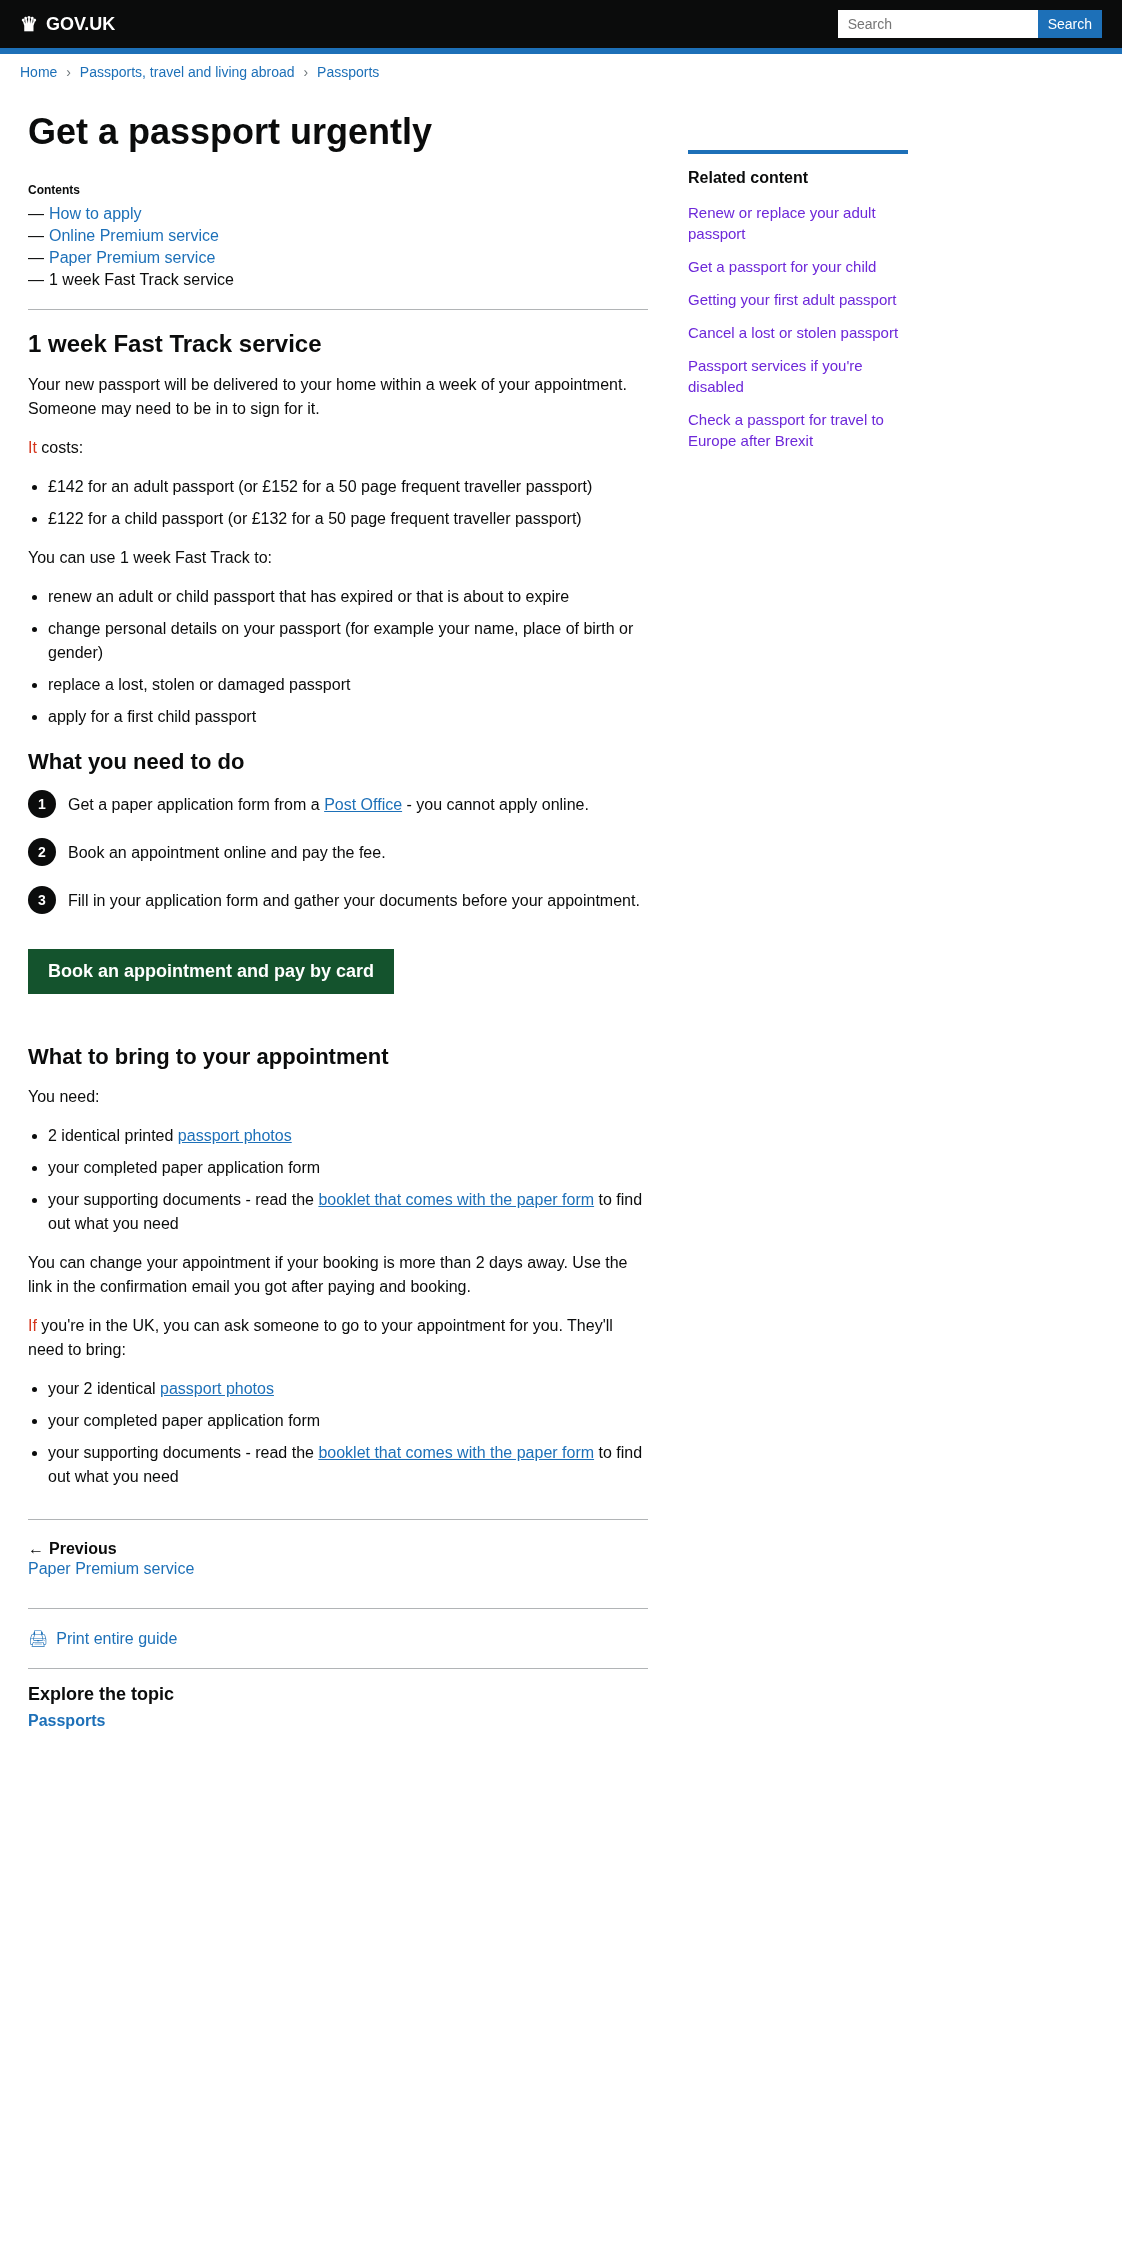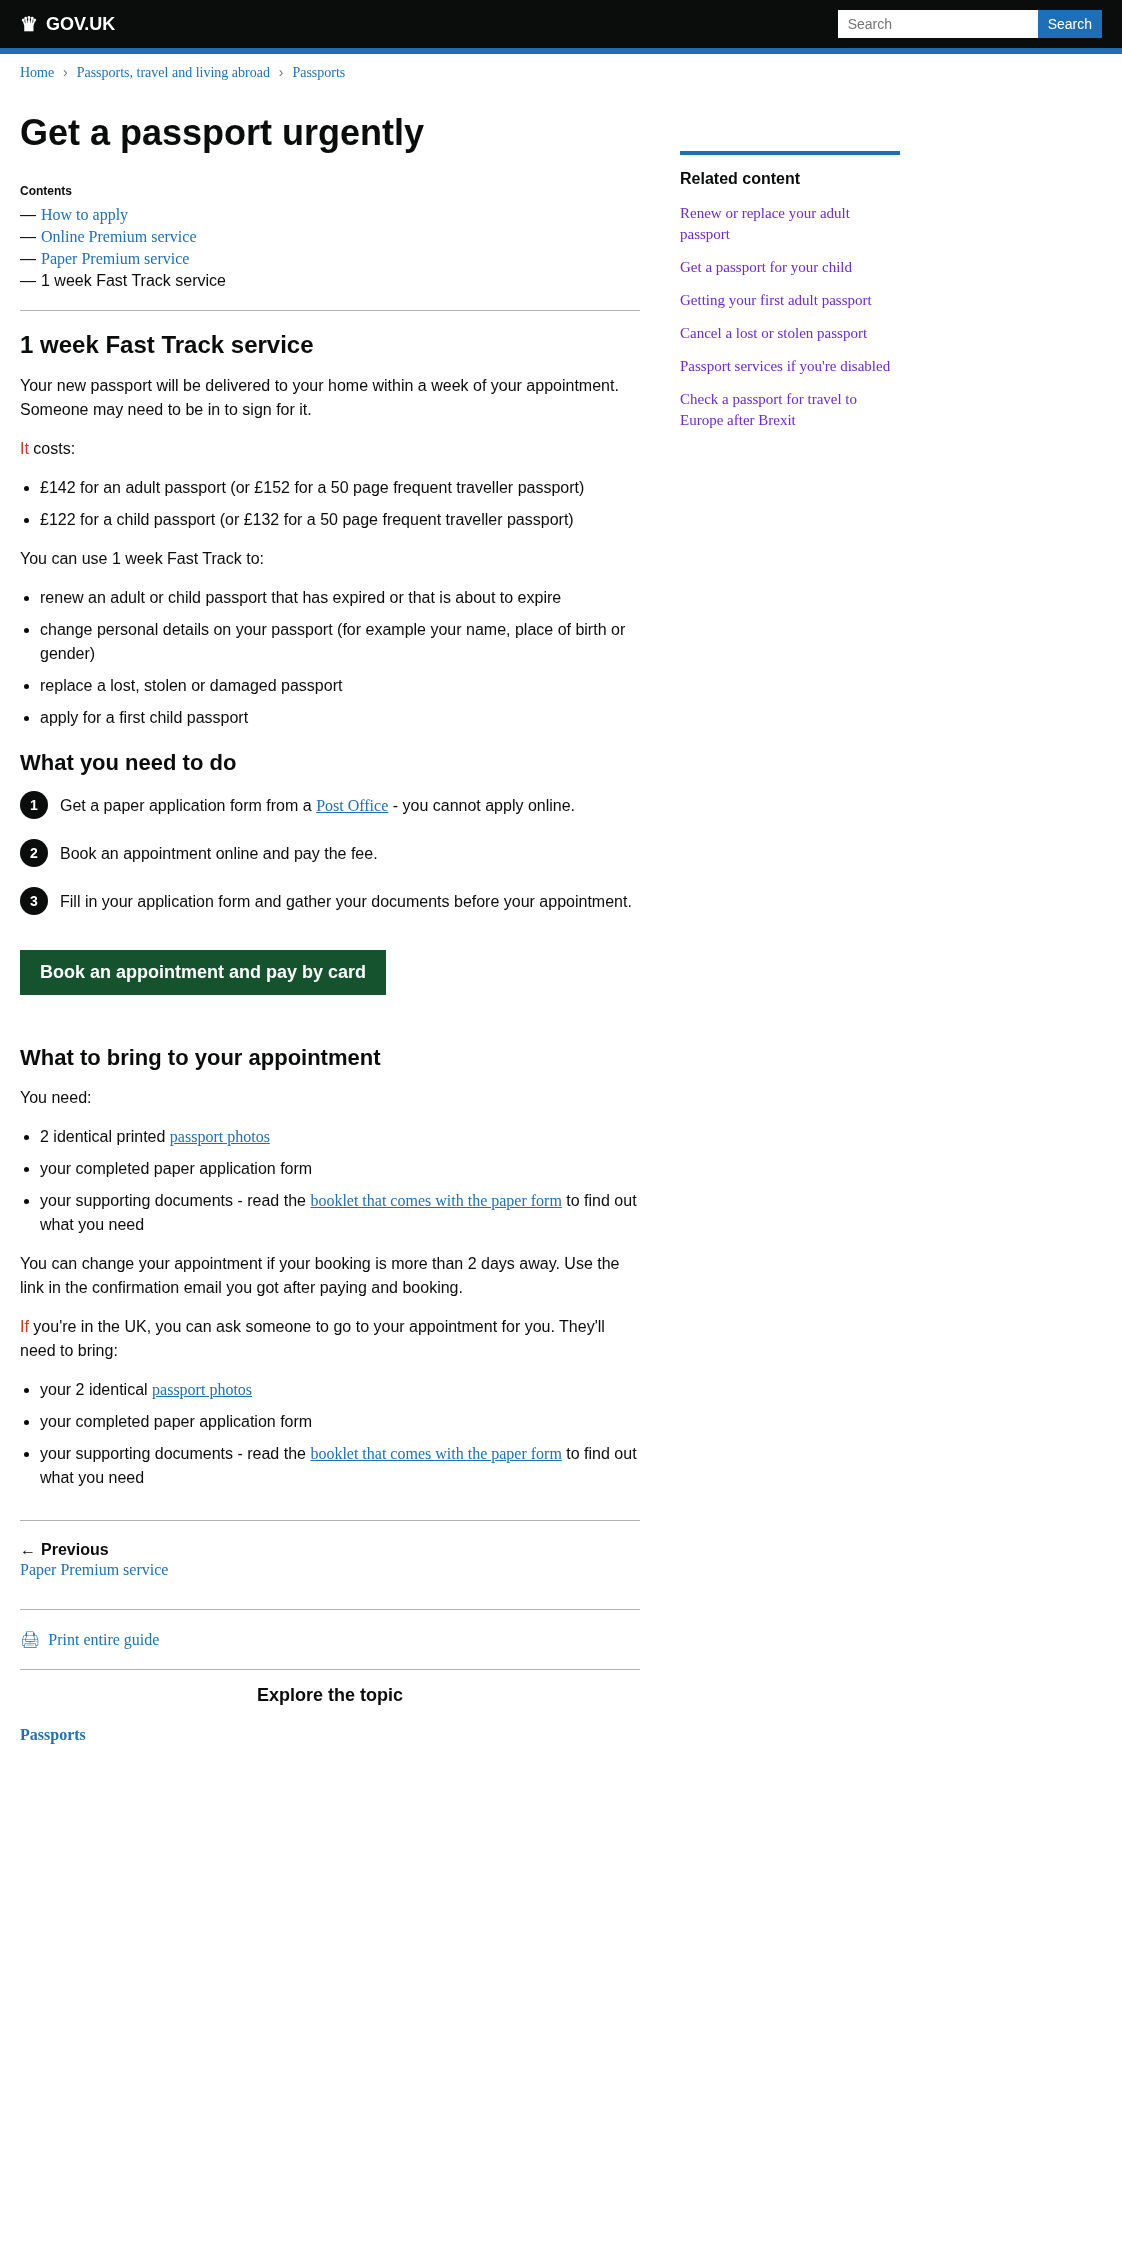--- a/index.html
+++ b/index.html
@@ -15,21 +15,21 @@
     
     
     .blue-bar { height: 6px; background: #1d70b8; }
     
     
     .breadcrumb { padding: 10px 20px; font-size: 14px; }
     .breadcrumb a { color: #1d70b8; text-decoration: none; }
     .breadcrumb span { margin: 0 5px; color: #6f777b; }
     
     
-    .main-container { max-width: 1122px; margin: 0 auto; padding: 0 20px; display: flex; gap: 40px; }
+    .main-container { max-width: 1122px; margin: 0 auto; padding: 0 28px; display: flex; gap: 40px; }
     .content { flex: 1; max-width: 620px; }
     .sidebar { width: 220px; flex-shrink: 0; padding-top: 60px; }
     
     
     .page-title { font-size: 36px; font-weight: bold; margin: 20px 0 30px; line-height: 1.2; }
     
     
     .contents-box { margin-bottom: 20px; }
     .contents-label { font-size: 12px; font-weight: bold; margin-bottom: 8px; }
     .contents-list { list-style: none; }
@@ -54,35 +54,35 @@
     
     .steps { margin: 15px 0; }
     .step { display: flex; align-items: flex-start; gap: 12px; margin-bottom: 20px; }
     .step-number { background: #0b0c0c; color: #fff; border-radius: 50%; width: 28px; height: 28px; display: flex; align-items: center; justify-content: center; font-weight: bold; font-size: 14px; flex-shrink: 0; }
     .step-text { line-height: 1.5; padding-top: 3px; }
     
     
     .cta-button { display: inline-block; background: #14532d; color: #fff; padding: 12px 20px; font-size: 18px; font-weight: bold; text-decoration: none; border: none; cursor: pointer; margin: 15px 0 30px; }
     
     
-    a { color: #1d70b8; font-family: Liberation Serif, serif; }
+    a { color: #1d70b8; }
     
     
     .nav-links { margin: 30px 0; padding-top: 20px; border-top: 1px solid #b1b4b6; }
     .nav-prev { display: flex; flex-direction: column; gap: 2px; }
     .nav-prev-label { display: flex; align-items: center; gap: 5px; font-weight: bold; font-size: 16px; color: #0b0c0c; }
     .nav-prev-link { color: #1d70b8; text-decoration: none; font-size: 16px; }
     
     
     .print-section { margin: 20px 0; }
     .print-link { display: flex; align-items: center; gap: 8px; color: #1d70b8; text-decoration: none; font-size: 16px; }
     
     
     .explore-section { border-top: 1px solid #b1b4b6; margin-top: 20px; padding-top: 15px; }
-    .explore-heading { font-size: 18px; font-weight: bold; margin-bottom: 20px; text-align: center; }
+    .explore-heading { font-size: 18px; font-weight: bold; margin-bottom: 7px; }
     .explore-link { color: #1d70b8; text-decoration: none; font-weight: bold; }
     
     
     .related-content { border-top: 4px solid #1d70b8; padding-top: 15px; }
     .related-heading { font-size: 16px; font-weight: bold; margin-bottom: 15px; }
     .related-list { list-style: none; }
     .related-list li { margin-bottom: 12px; }
     .related-list a { color: #6d28d9; text-decoration: none; font-size: 15px; line-height: 1.4; }
 
     .highlight-text { color: #d4351c; }

